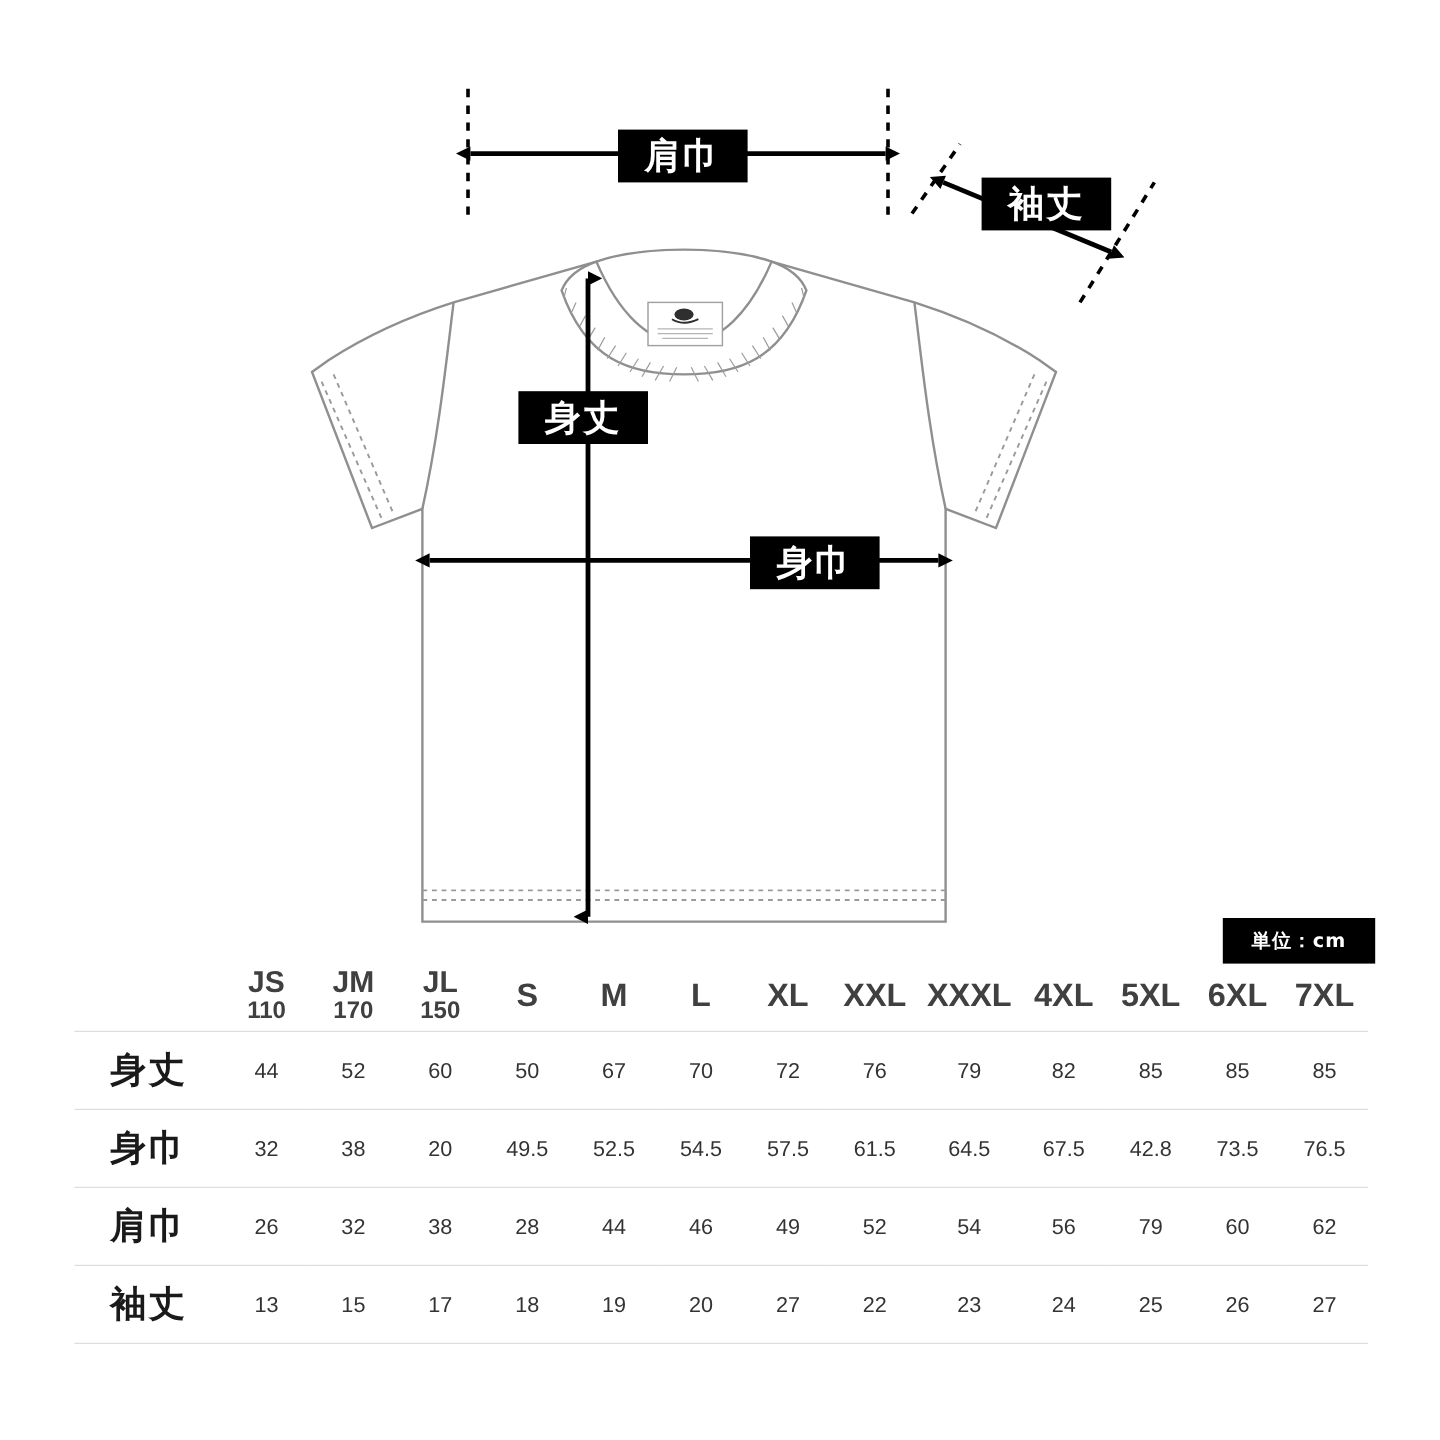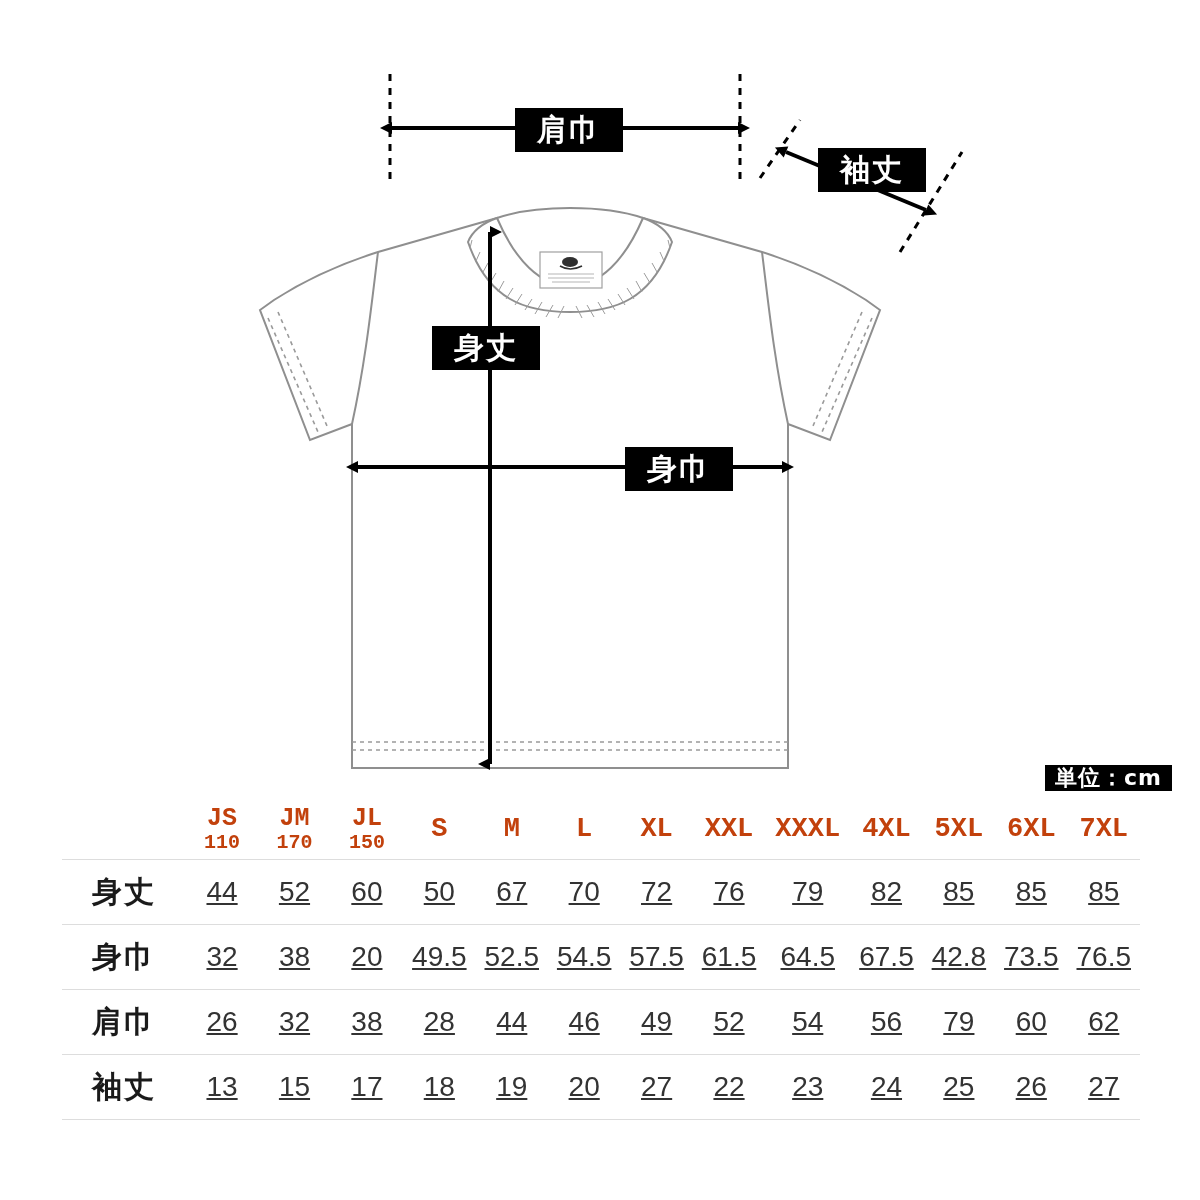--- a/index.html
+++ b/index.html
@@ -61,25 +61,25 @@
     font-size: 30px;
   }
   #label-mi-haba {
     left: 625px;
     top: 447px;
     width: 108px;
     height: 44px;
     font-size: 30px;
   }
   #label-unit {
-    left: 1045px;
+    left: 1019px;
     top: 765px;
     width: 127px;
-    height: 26px;
-    font-size: 22px;
+    height: 38px;
+    font-size: 16px;
     letter-spacing: 1px;
   }
 
   
   #size-table {
     position: absolute;
     left: 62px;
     top: 806px;
     width: 1078px;
     border-collapse: collapse;
@@ -90,24 +90,24 @@
   #size-table col.szw { width: 81px; }
 
   #size-table th, #size-table td {
     padding: 0;
     text-align: center;
     vertical-align: middle;
   }
   #size-table thead th {
     font-size: 27px;
     font-weight: bold;
-    color: #c2410c;
+    color: #404040;
     line-height: 1.05;
     padding-bottom: 6px;
-    font-family: Liberation Mono, monospace;
+    font-family: Liberation Sans, sans-serif;
   }
   #size-table thead th .sub {
     display: block;
     font-size: 20px;
     font-weight: bold;
   }
   #size-table thead th.kids {
     font-size: 25px;
   }
   #size-table tbody tr {
@@ -117,25 +117,24 @@
     border-bottom: 1px solid #dddddd;
   }
   #size-table tbody th {
     font-size: 30px;
     font-weight: bold;
     letter-spacing: 2px;
     height: 64px;
     font-family: "DejaVu Sans", "Liberation Sans", sans-serif;
   }
   #size-table tbody td {
-    font-size: 28px;
+    font-size: 18px;
     color: #333333;
     height: 64px;
     font-family: "Liberation Sans", sans-serif;
-    text-decoration: underline;
   }
 </style>
 </head>
 <body>
 
 <div id="diagram">
 
   <svg width="1200" height="810" viewBox="0 0 1200 810" xmlns="http://www.w3.org/2000/svg">
     <defs>
       <marker id="arrL" markerWidth="14" markerHeight="14" refX="12" refY="7" orient="auto" markerUnits="userSpaceOnUse">

